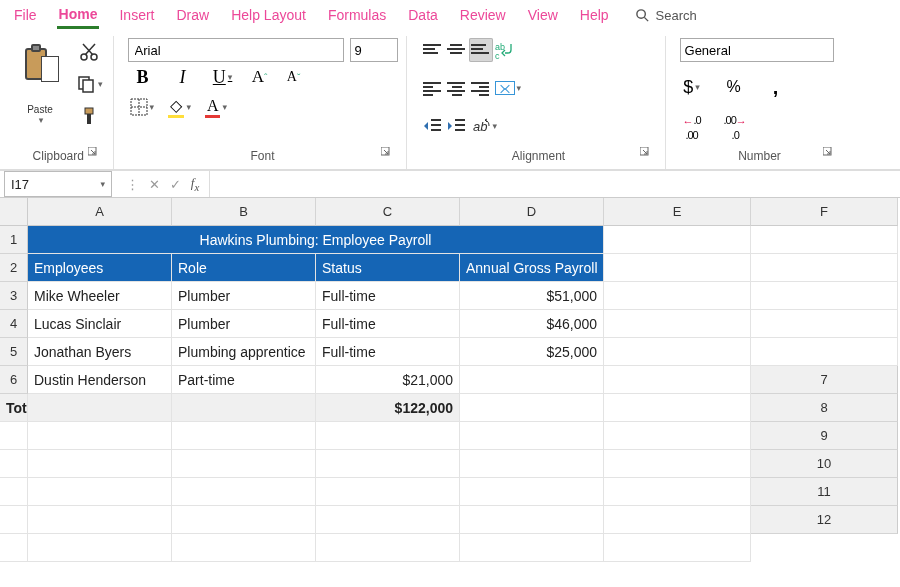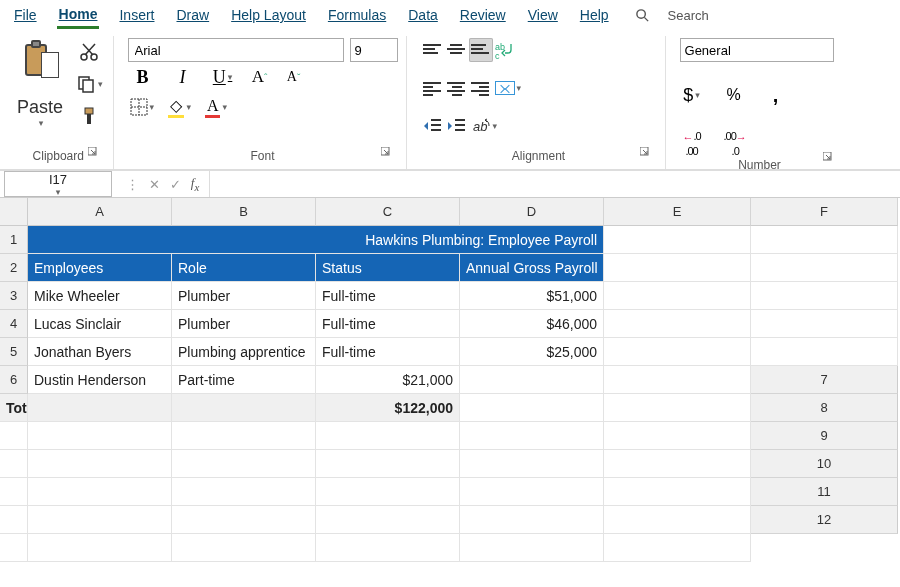--- a/index.html
+++ b/index.html
@@ -1,42 +1,42 @@
 <!DOCTYPE html>
 <html><head>
 <meta charset="utf-8">
 <style>
 * { box-sizing: border-box; margin: 0; padding: 0; }
 body { font-family: "Segoe UI", Arial, sans-serif; font-size: 13px; background: #fff; color: #222; width: 900px; height: 587px; overflow: hidden; }
 
 
 .menubar { display: flex; align-items: center; height: 30px; padding: 0 12px; gap: 18px; }
-.menubar .item { cursor: pointer; font-size: 14px; color: #0c4a6e; padding: 4px 2px; text-decoration: underline; }
+.menubar .item { cursor: pointer; font-size: 14px; color: #ec4899; padding: 4px 2px; }
 .menubar .item.active { font-weight: 600; border-bottom: 3px solid #2b7d2b; }
-.menubar .search { display: flex; align-items: center; gap: 18px; margin-left: 6px; color: #555; }
+.menubar .search { display: flex; align-items: center; gap: 6px; margin-left: 6px; color: #555; }
 .menubar .search svg { width: 15px; height: 15px; }
 
 
 .ribbon { display: flex; height: 140px; border-bottom: 1px solid #ddd; padding: 6px 8px 0 8px; gap: 10px; }
 .group { display: flex; flex-direction: column; justify-content: space-between; border-right: 1px solid #e1e1e1; padding: 2px 8px 2px 4px; }
 .group:last-child { border-right: none; }
 .group-body { display: flex; gap: 6px; align-items: flex-start; }
 .group-label { display: flex; justify-content: center; align-items: center; gap: 30px; font-size: 12px; color: #555; height: 22px; position: relative;}
 .group-label .dialog { position: absolute; right: 0; bottom: 3px; }
 .iconbtn { display: inline-flex; align-items: center; justify-content: center; border: none; background: none; cursor: pointer; padding: 2px; border-radius: 2px; min-width: 24px; min-height: 24px; }
 .iconbtn.active { background: #d7d7d7; box-shadow: inset 0 0 0 1px #b5b5b5; }
 .dropcaret { font-size: 9px; color: #666; margin-left: 2px; }
 
 
 .clipboard-main { display: flex; flex-direction: column; align-items: center; justify-content: center; width: 56px; height: 92px; }
 .paste-icon { width: 38px; height: 44px; position: relative; }
 .clipboard-shape { position:absolute; left:4px; top:4px; width:22px; height:32px; border:2px solid #444; border-radius:3px; background:#c89b5a;}
 .clipboard-clip{position:absolute;left:10px;top:0;width:10px;height:8px;border:2px solid #444;border-radius:2px;background:#888;}
 .clipboard-page{position:absolute;right:0;top:12px;width:18px;height:26px;background:#fff;border:1.5px solid #444;}
-.paste-label { font-size: 18px; color: #333; margin-top: 16px; }
+.paste-label { font-size: 10px; color: #333; margin-top: 16px; }
 .clipboard-side { display: flex; flex-direction: column; gap: 8px; padding-top: 2px; }
 .scissors{width:20px;height:20px;}
 .copy-icon{width:20px;height:20px;}
 .brush-icon{width:20px;height:20px;}
 
 
 .font-group-body { display:flex; flex-direction:column; gap:0; width:270px;}
 .font-row1 { display:flex; gap:6px;}
 .fontname { flex:1; border:1px solid #aaa; height:24px; font-size:13px; padding:0 6px; background:#fff; }
 .fontsize { width:48px; border:1px solid #aaa; height:24px; font-size:13px; padding:0 4px; background:#fff; }
@@ -53,44 +53,44 @@
 .align-body { display:flex; flex-direction:column; gap:8px; width:236px;}
 .align-row { display:flex; align-items:flex-start; height:30px;}
 .alignicon{width:20px;height:16px;display:inline-block;}
 .alignicon span{display:block;height:2px;background:#333;margin:2px 0;}
 .merge-icon{width:20px;height:14px;display:inline-block;border:1.5px solid #3695d8; position:relative;}
 .merge-icon:before,.merge-icon:after{content:"";position:absolute;top:4px;width:5px;height:5px;border-top:1.5px solid #3695d8;border-right:1.5px solid #3695d8;}
 .merge-icon:before{left:2px;transform:rotate(45deg);}
 .merge-icon:after{right:2px;transform:rotate(-135deg);}
 
 
-.number-body{display:flex;flex-direction:column;gap:18px;width:160px;}
+.number-body{display:flex;flex-direction:column;gap:10px;width:160px;}
 .numfmt{width:154px;border:1px solid #aaa;height:24px;font-size:13px;padding:0 4px;background:#fff;}
 .num-row{display:flex;gap:18px;align-items:center;height:30px;}
 .dollar{font-size:18px;}
 .percent{font-size:16px;}
 .comma{font-size:20px;font-weight:bold;}
 .dec-icon{font-size:11px;letter-spacing:-1px;}
 .dec-arrow{font-size:11px;color:#d04;}
 
 
 .formulabar{display:flex;align-items:center;height:28px;border-top:1px solid #ddd;border-bottom:1px solid #ccc;}
-.namebox{width:108px;height:26px;border:1px solid #bbb;margin:0 4px;display:flex;align-items:center;padding:0 6px;font-size:13px;background:#fff; justify-content:space-between;flex-direction:column;}
+.namebox{width:108px;height:26px;border:1px solid #bbb;margin:0 4px;display:flex;align-items:center;padding:0 6px;font-size:13px;background:#fff; justify-content:space-between;}
 .namebox .dd{font-size:9px;color:#666;}
 .fx-controls{display:flex;align-items:center;gap:10px;padding:0 10px;color:#999;border-right:1px solid #ddd;height:100%;}
 .fx-label{font-style:italic;font-family:"Times New Roman",serif;color:#555;}
 .formula-input{flex:1;border:none;height:100%;padding:0 8px;font-size:13px;outline:none;}
 
 
 .grid{display:grid;grid-template-columns:28px 144px 144px 144px 144px 147px 147px;grid-auto-rows:28px;}
 .corner{background:#f0f0f0;border-right:1px solid #ccc;border-bottom:1px solid #ccc;}
 .colhdr{background:#f0f0f0;border-right:1px solid #d4d4d4;border-bottom:1px solid #ccc;text-align:center;line-height:28px;font-size:13px;color:#333;}
 .rowhdr{background:#f0f0f0;border-right:1px solid #ccc;border-bottom:1px solid #d4d4d4;text-align:center;line-height:28px;font-size:13px;color:#333;}
 .cell{border-right:1px solid #e3e3e3;border-bottom:1px solid #e3e3e3;padding:0 6px;line-height:28px;font-size:14px;overflow:hidden;white-space:nowrap;}
-.title-row{background:#1565b5;color:#fff;text-align:right;grid-column:2/6;}
+.title-row{background:#1565b5;color:#fff;text-align:center;grid-column:2/6;}
 .hdr-row{background:#1565b5;color:#fff;}
 .num{text-align:right;}
 .total-row{background:#f0f0f0;font-weight:bold;}
 
 svg{display:block;}
 </style>
 </head>
 <body>
 
 <div class="menubar">

